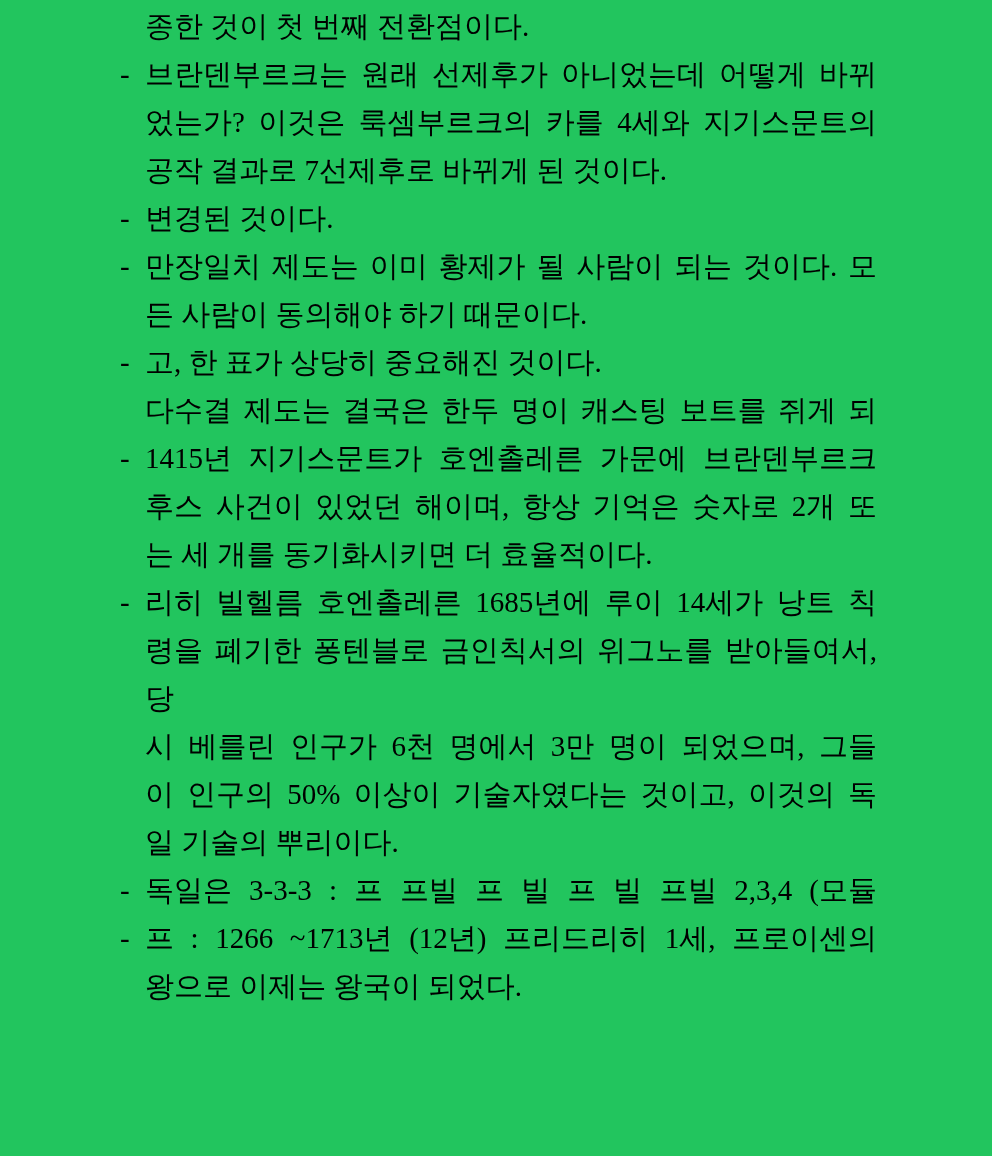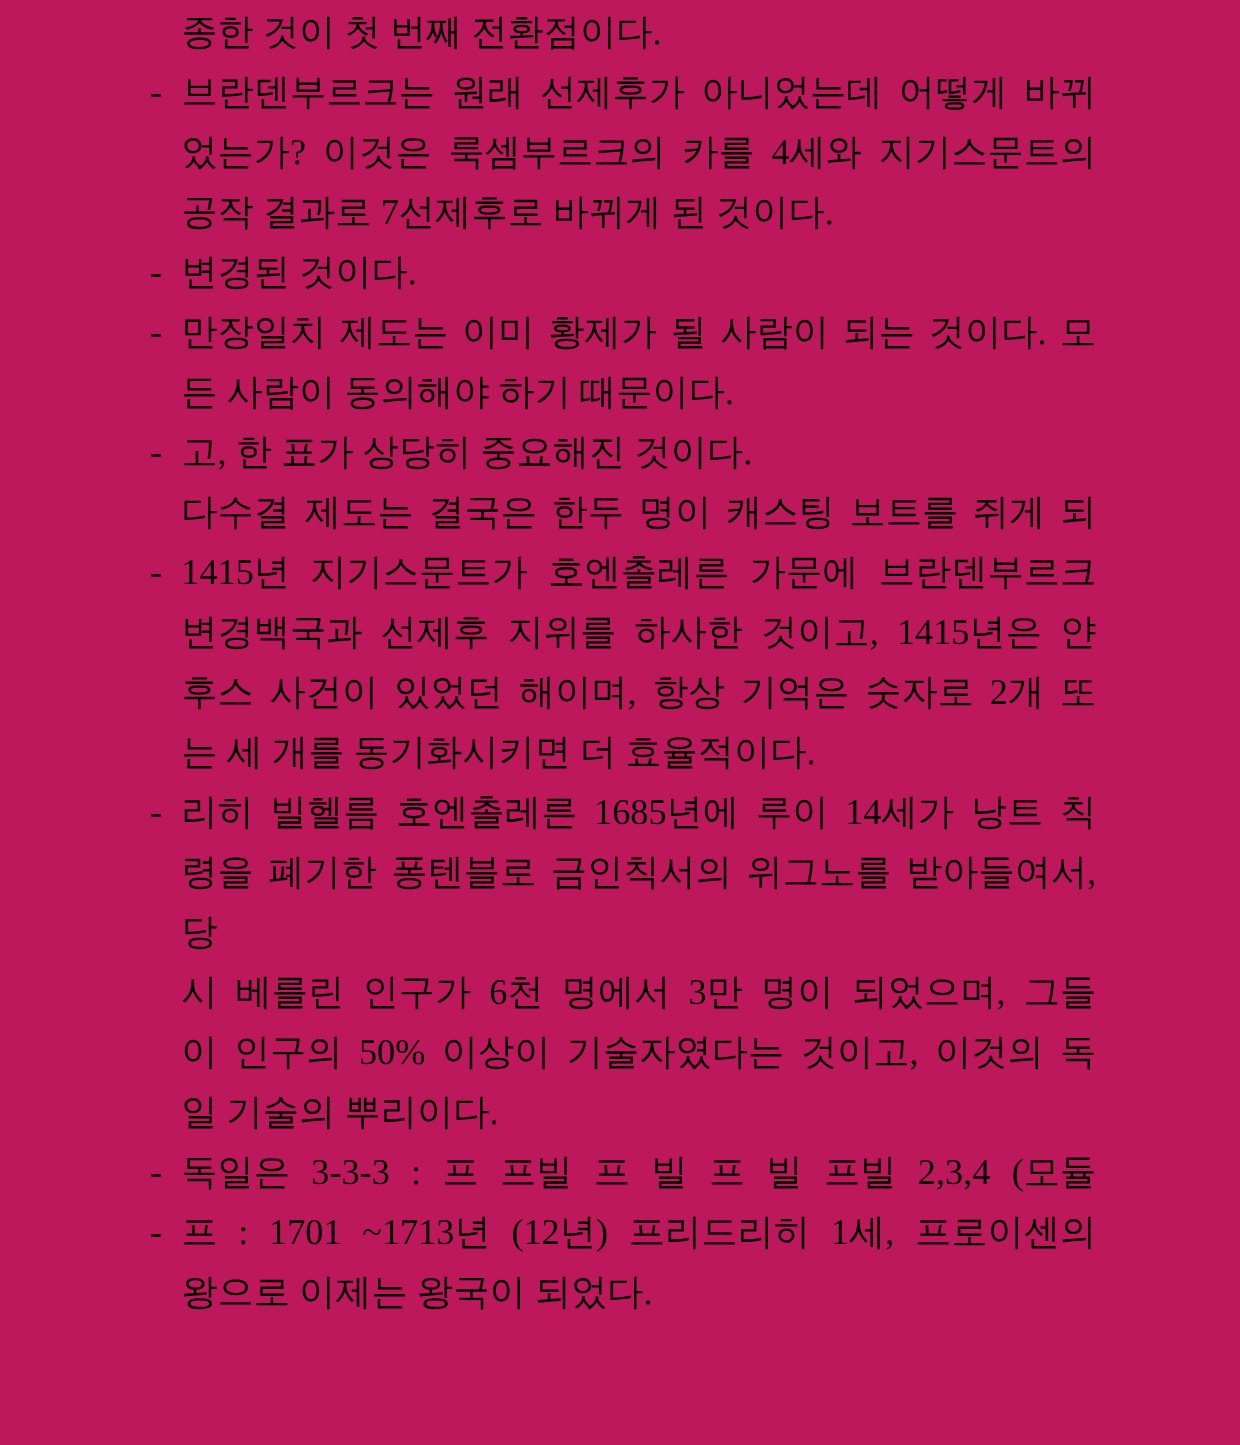--- a/index.html
+++ b/index.html
@@ -12,21 +12,21 @@
     height: 1156px;
     font-family: "Liberation Serif", "DejaVu Serif", serif;
     color: #000000;
     overflow: hidden;
   }
   .page {
     box-sizing: border-box;
     width: 992px;
     height: 1156px;
     padding: 2px 115px 0 120px;
-    background: #be185d;
+    background: #22c55e;
     overflow: hidden;
   }
   .item {
     display: flex;
     align-items: flex-start;
   }
   .marker {
     flex: 0 0 25px;
     width: 25px;
     font-size: 29px;
@@ -85,21 +85,20 @@
         <div class="marker">-</div>
         <div class="body">
           <div class="line last">고, 한 표가 상당히 중요해진 것이다.</div>
           <div class="line">다수결 제도는 결국은 한두 명이 캐스팅 보트를 쥐게 되</div>
         </div>
       </div>
       <div class="item">
         <div class="marker">-</div>
         <div class="body">
           <div class="line">1415년 지기스문트가 호엔촐레른 가문에 브란덴부르크</div>
-          <div class="line">변경백국과 선제후 지위를 하사한 것이고, 1415년은 얀</div>
           <div class="line">후스 사건이 있었던 해이며, 항상 기억은 숫자로 2개 또</div>
           <div class="line last">는 세 개를 동기화시키면 더 효율적이다.</div>
         </div>
       </div>
       <div class="item">
         <div class="marker">-</div>
         <div class="body">
           <div class="line">리히 빌헬름 호엔촐레른 1685년에 루이 14세가 낭트 칙</div>
           <div class="line">령을 폐기한 퐁텐블로 금인칙서의 위그노를 받아들여서, 당</div>
           <div class="line">시 베를린 인구가 6천 명에서 3만 명이 되었으며, 그들</div>
@@ -109,18 +108,18 @@
       </div>
       <div class="item">
         <div class="marker">-</div>
         <div class="body">
           <div class="line">독일은 3-3-3 : 프 프빌 프 빌 프 빌 프빌 2,3,4 (모듈</div>
         </div>
       </div>
       <div class="item">
         <div class="marker">-</div>
         <div class="body">
-          <div class="line">프 : 1701 ~1713년 (12년) 프리드리히 1세, 프로이센의</div>
+          <div class="line">프 : 1266 ~1713년 (12년) 프리드리히 1세, 프로이센의</div>
           <div class="line last">왕으로 이제는 왕국이 되었다.</div>
         </div>
       </div>
     </div>
 </div>
 
 </body></html>

